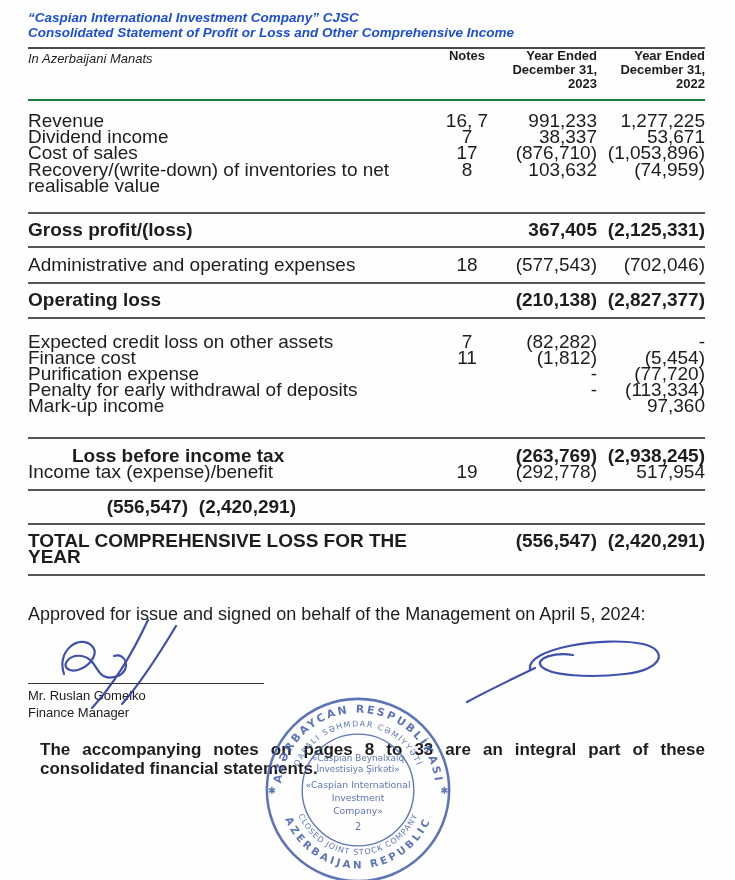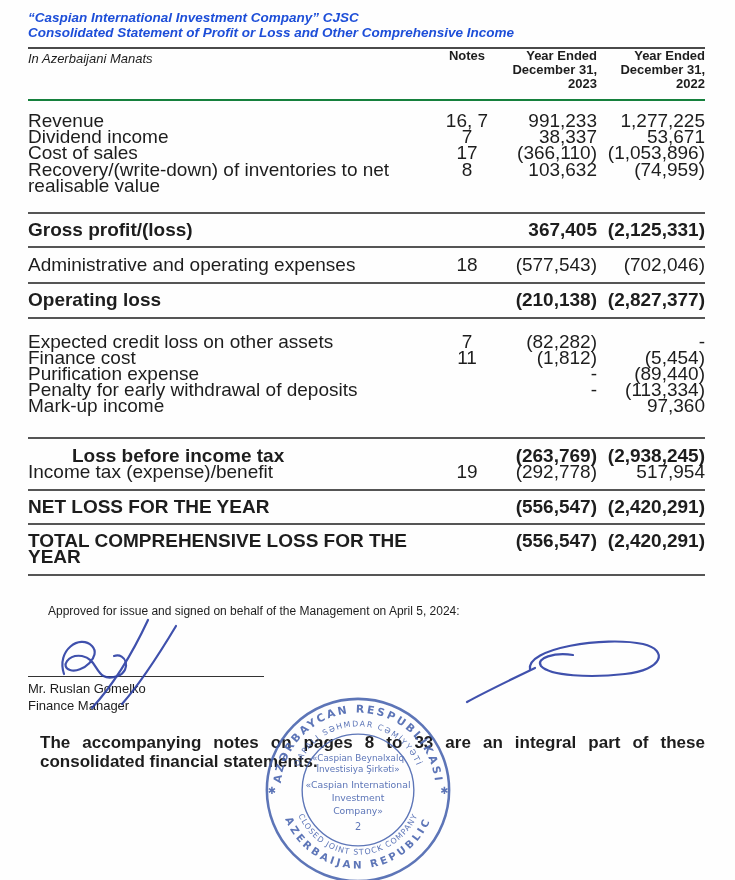--- a/index.html
+++ b/index.html
@@ -25,21 +25,21 @@
   .row { display: flex; align-items: baseline; font-size: 19px; line-height: 16.2px; }
   .sec { border-bottom: 2px solid #555; }
   .sec1 { padding: 12px 0 18px 0; }
   .bold-sec { padding: 8px 0; }
   .bold-sec .row { font-weight: bold; }
   .plain-sec { padding: 9px 0; }
   .sec2 { padding: 15px 0 22px 0; }
   .lbt-sec { padding: 9px 0; }
   .lbt-sec .row.first { font-weight: bold; padding-left: 44px; }
 
-  .approval { margin-top: 28px; font-size: 12px; margin-left: 20px; }
+  .approval { margin-top: 28px; font-size: 18px; }
 
   .sign-row { display: flex; justify-content: space-between; margin-top: 58px; }
   .sign-block { }
   .sign-block.left { width: 167px; }
   .sign-block.right { width: 236px; }
   .sig-line { border-top: 1.5px solid #333; }
   .sig-name { font-size: 13px; margin-top: 4px; }
   .sig-title { font-size: 13px; margin-top: 2px; }
 
   .notes-text { margin: 20px 0 0 12px; font-size: 17px; line-height: 19px; text-align: justify; font-weight: bold; }
@@ -81,21 +81,21 @@
     </div>
     <div class="row">
       <div class="c-label">Dividend income</div>
       <div class="c-notes">7</div>
       <div class="c-y1">38,337</div>
       <div class="c-y2">53,671</div>
     </div>
     <div class="row">
       <div class="c-label">Cost of sales</div>
       <div class="c-notes">17</div>
-      <div class="c-y1">(366,110)</div>
+      <div class="c-y1">(876,710)</div>
       <div class="c-y2">(1,053,896)</div>
     </div>
     <div class="row">
       <div class="c-label">Recovery/(write-down) of inventories to net realisable value</div>
       <div class="c-notes">8</div>
       <div class="c-y1">103,632</div>
       <div class="c-y2">(74,959)</div>
     </div>
   </div>
 
@@ -136,21 +136,21 @@
     <div class="row">
       <div class="c-label">Finance cost</div>
       <div class="c-notes">11</div>
       <div class="c-y1">(1,812)</div>
       <div class="c-y2">(5,454)</div>
     </div>
     <div class="row">
       <div class="c-label">Purification expense</div>
       <div class="c-notes"></div>
       <div class="c-y1">-</div>
-      <div class="c-y2">(89,440)</div>
+      <div class="c-y2">(77,720)</div>
     </div>
     <div class="row">
       <div class="c-label">Penalty for early withdrawal of deposits</div>
       <div class="c-notes"></div>
       <div class="c-y1">-</div>
       <div class="c-y2">(113,334)</div>
     </div>
     <div class="row">
       <div class="c-label">Mark-up income</div>
       <div class="c-notes"></div>
@@ -169,21 +169,20 @@
     <div class="row">
       <div class="c-label">Income tax (expense)/benefit</div>
       <div class="c-notes">19</div>
       <div class="c-y1">(292,778)</div>
       <div class="c-y2">517,954</div>
     </div>
   </div>
 
   <div class="sec bold-sec">
     <div class="row">
-      <div class="c-label">NET LOSS FOR THE YEAR</div>
       <div class="c-notes"></div>
       <div class="c-y1">(556,547)</div>
       <div class="c-y2">(2,420,291)</div>
     </div>
   </div>
 
   <div class="sec bold-sec">
     <div class="row">
       <div class="c-label">TOTAL COMPREHENSIVE LOSS FOR THE YEAR</div>
       <div class="c-notes"></div>

